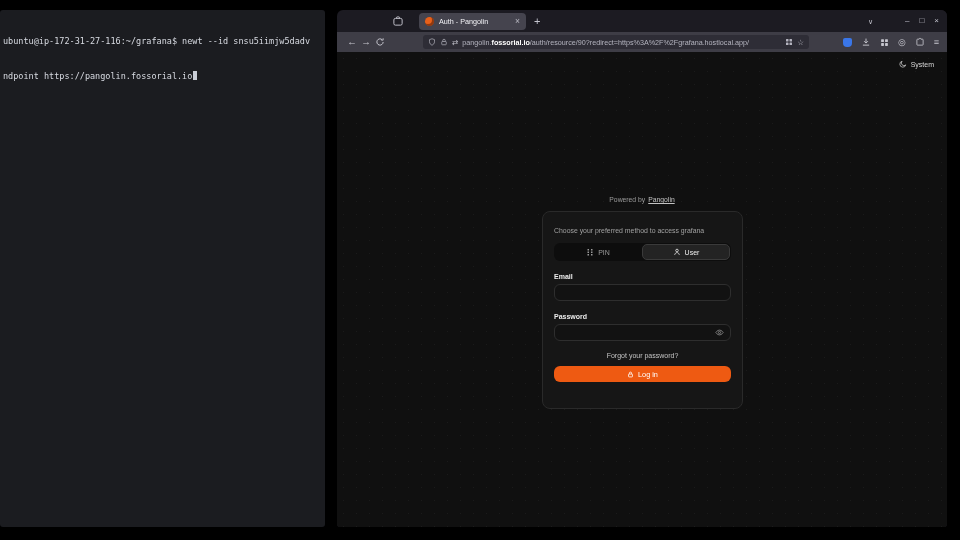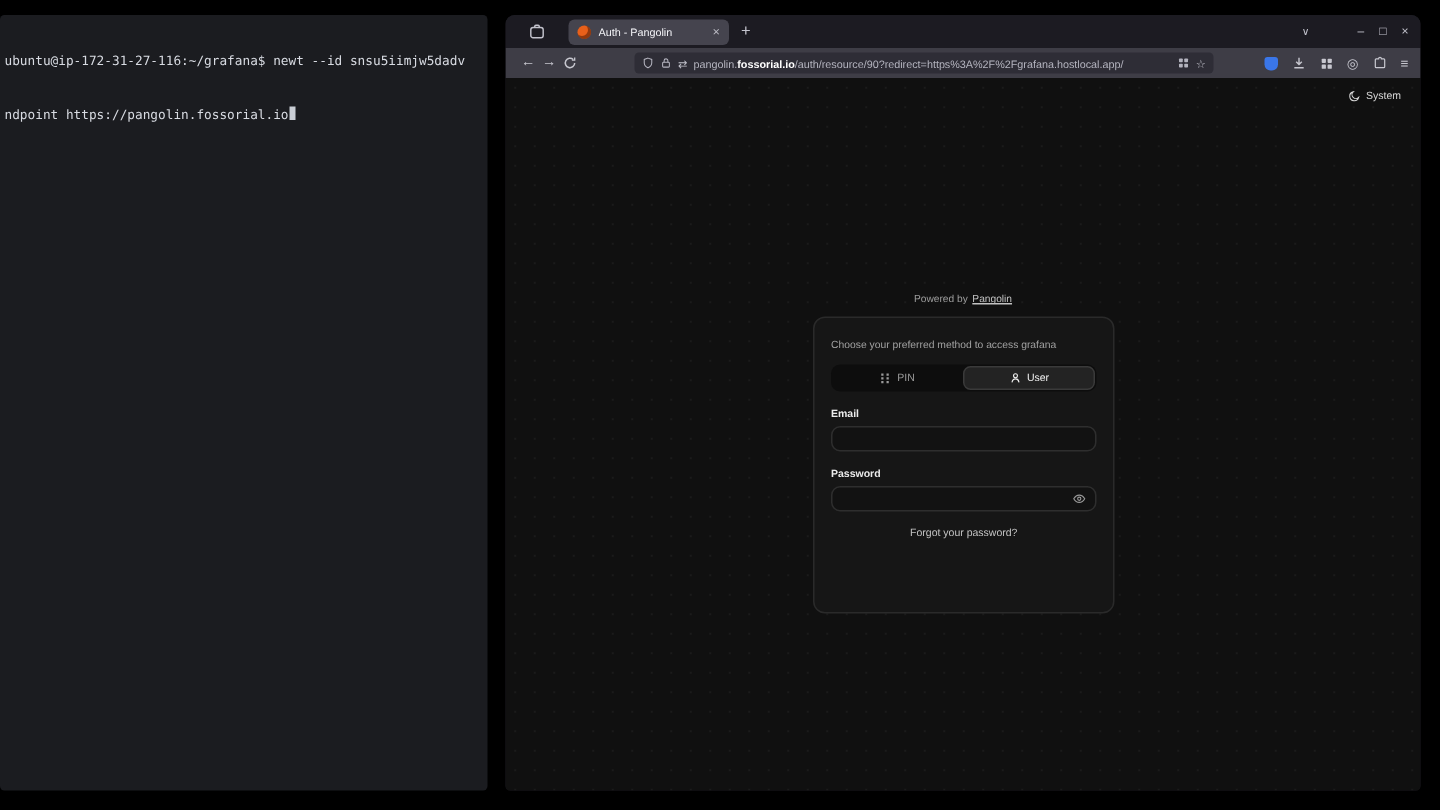--- a/index.html
+++ b/index.html
@@ -21,21 +21,21 @@
   }
 
   
   .browser {
     position: absolute; left: 337px; top: 10px; width: 610px; height: 517px;
     background: #1c1b22; border-radius: 6px 6px 3px 3px;
     display: flex; flex-direction: column; overflow: hidden;
   }
 
   
-  .tabstrip { height: 22px; display: flex; align-items: center; padding: 0 8px; background: #1c1b22; flex: none; }
+  .tabstrip { height: 22px; display: flex; align-items: center; padding: 0 8px; background: #1c1b22; flex: none; margin-left: 40px; }
   .ffview { margin-left: 7px; color: #c2c2cc; display: flex; align-items: center; }
   .tab {
     margin-left: 15px; width: 107px; height: 17px; background: #45444e;
     border-radius: 4px; display: flex; align-items: center; padding: 0 6px; gap: 5px;
   }
   .favicon {
     width: 9px; height: 9px; border-radius: 50%; flex: none;
     background: #e8601a; box-shadow: inset -1.5px -1.5px 0 0.5px rgba(40,10,0,.45);
   }
   .tab-title { flex: 1; font-size: 7.2px; color: #f3f3f7; white-space: nowrap; overflow: hidden; }
@@ -238,17 +238,24 @@
           <span class="eye">
             <svg width="9" height="9" viewBox="0 0 16 16" fill="none" stroke="currentColor" stroke-width="1.3">
               <path d="M1.5 8s2.5-4.3 6.5-4.3S14.5 8 14.5 8 12 12.3 8 12.3 1.5 8 1.5 8z"></path>
               <circle cx="8" cy="8" r="1.9"></circle>
             </svg>
           </span>
         </div>
 
         <div class="forgot">Forgot your password?</div>
 
+        <button class="login-btn">
+          <svg width="7" height="7" viewBox="0 0 16 16" fill="none" stroke="currentColor" stroke-width="1.8">
+            <rect x="3.5" y="7" width="9" height="6.5" rx="1.2"></rect>
+            <path d="M5.5 7V5a2.5 2.5 0 0 1 5 0v2"></path>
+          </svg>
+          <span>Log in</span>
+        </button>
       </div>
 
     </div>
   </div>
 </div>
 
 </body></html>

